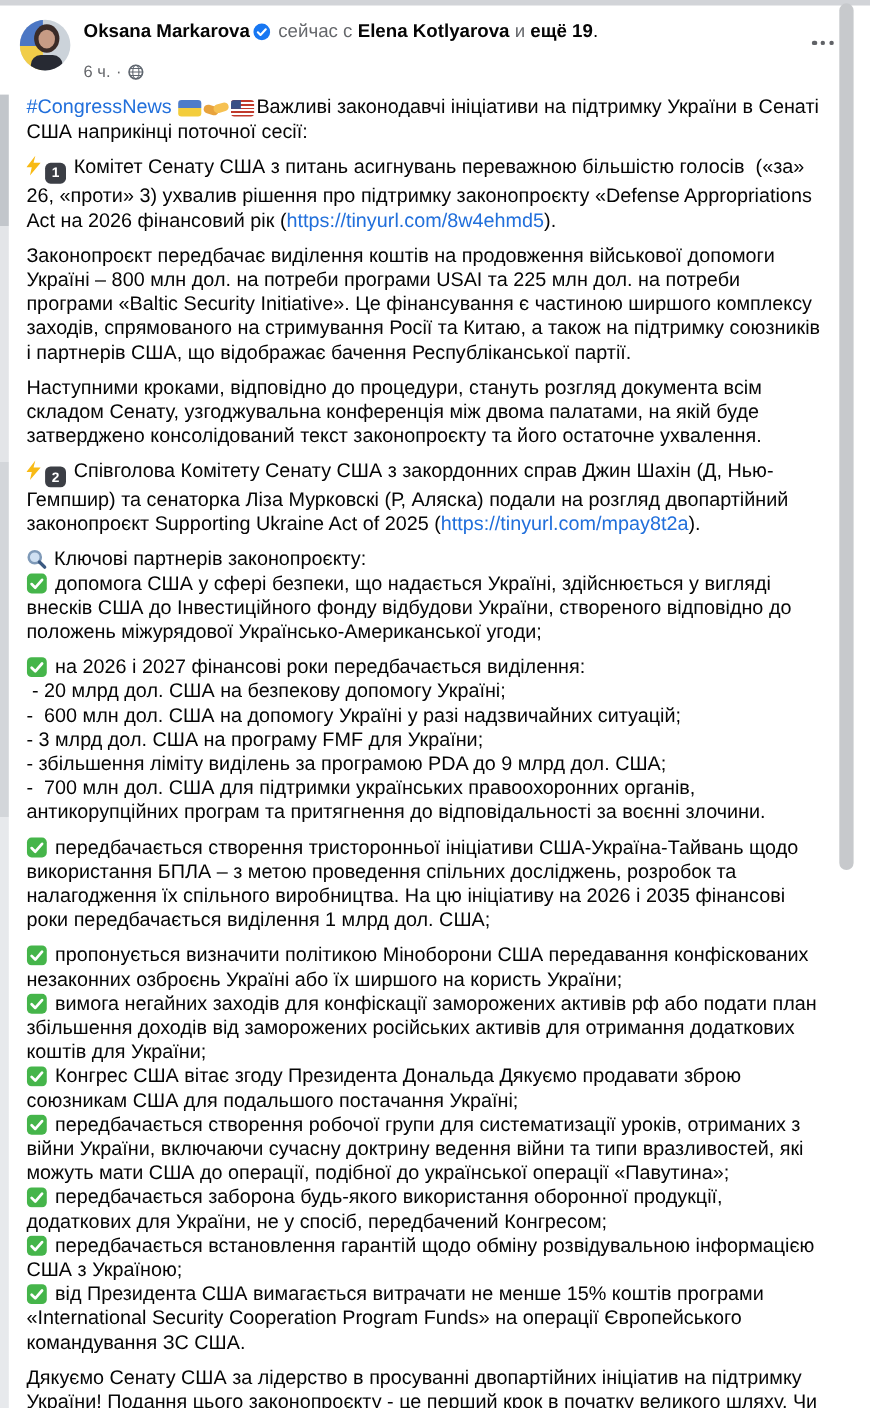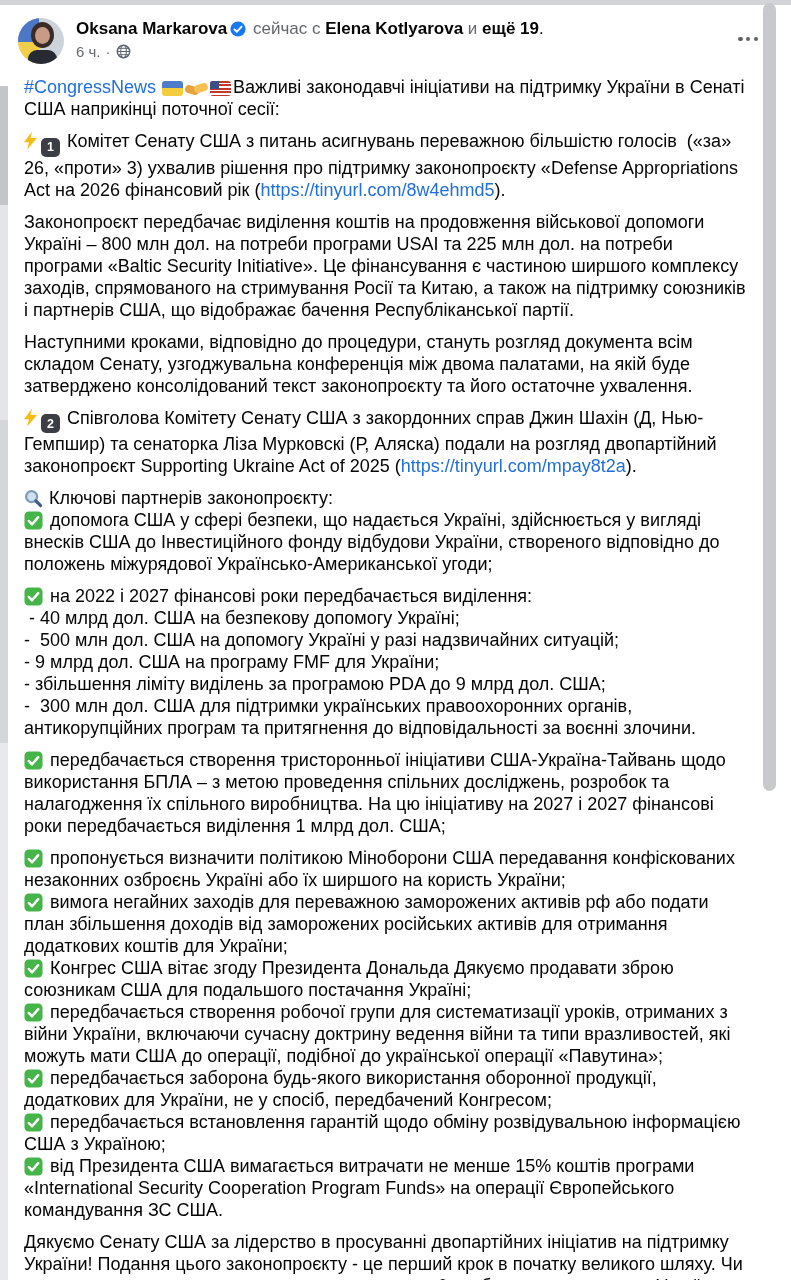--- a/index.html
+++ b/index.html
@@ -23,21 +23,21 @@
   .av-hair{position:absolute;left:13px;top:4px;width:23px;height:26px;border-radius:50%;background:#3a2b28;}
   .av-face{position:absolute;left:17px;top:9px;width:15px;height:17px;border-radius:50%;background:#c79b85;}
   .av-body{position:absolute;left:10px;bottom:-4px;width:29px;height:18px;border-radius:9px 9px 0 0;background:#272a33;}
   .head-text{min-width:0;}
   .name-row{font-size:17px;line-height:22px;color:var(--c-secondary,#65676b);}
   .author,.person{font-weight:700;color:var(--c-text,#050505);text-decoration:none;cursor:pointer;}
   .ctx-dark{color:var(--c-text,#050505);}
   .badge{display:inline-block;margin:0 2px 0 3px;}
   .badge svg{width:16px;height:16px;vertical-align:-3px;}
   .badge circle{fill:var(--badge-blue,#1877f2);}
-  .meta-row{font-size:15px;color:var(--c-secondary,#65676b);margin-top:3px;display:flex;align-items:center;gap:5px;}
+  .meta-row{font-size:15px;color:var(--c-secondary,#65676b);margin-top:17px;display:flex;align-items:center;gap:5px;}
   .time{color:var(--c-secondary,#65676b);text-decoration:none;cursor:pointer;}
   .globe{display:inline-flex;}
   .globe svg{width:15px;height:15px;}
   .more-btn{position:absolute;right:14px;top:22px;display:flex;gap:3.5px;padding:10px 6px;cursor:pointer;align-items:center;}
   .more-btn .d{width:4.2px;height:4.2px;border-radius:50%;background:#606266;}
 
   
   .post-body{padding:12px 32px 0 16px;font-size:18px;line-height:22px;
     color:var(--c-text,#050505);white-space:pre-wrap;overflow-wrap:break-word;}
   .para{margin:0 0 10px 0;}
@@ -122,36 +122,36 @@
           </svg></span><span class="ic ic-key"><span>2</span></span><span> Співголова Комітету Сенату США з закордонних справ Джин Шахін (Д, Нью-Гемпшир) та сенаторка Ліза Мурковскі (Р, Аляска) подали на розгляд двопартійний законопроєкт Supporting Ukraine Act of 2025 (</span><a class="plink" href="#">https://tinyurl.com/mpay8t2a</a><span>).</span></div><div class="para"><span class="ic ic-mag"><svg viewBox="0 0 20 20">
             <circle cx="8" cy="8" r="5.8" fill="#cfe0f2" stroke="#7f9ab8" stroke-width="2.4"></circle>
             <line x1="12.5" y1="12.5" x2="17.5" y2="17.5" stroke="#3c5a82" stroke-width="3.2" stroke-linecap="round"></line>
           </svg></span><span> Ключові партнерів законопроєкту:</span>
 <span class="ic ic-check"><svg viewBox="0 0 20 20">
             <rect x="0.5" y="0.5" width="19" height="19" rx="4.5"></rect>
             <path d="M5 10.5 L8.5 14 L15 6.5" stroke="#ffffff" stroke-width="2.6" fill="none" stroke-linecap="round" stroke-linejoin="round"></path>
           </svg></span><span> допомога США у сфері безпеки, що надається Україні, здійснюється у вигляді внесків США до Інвестиційного фонду відбудови України, створеного відповідно до положень міжурядової Українсько-Американської угоди;</span></div><div class="para"><span class="ic ic-check"><svg viewBox="0 0 20 20">
             <rect x="0.5" y="0.5" width="19" height="19" rx="4.5"></rect>
             <path d="M5 10.5 L8.5 14 L15 6.5" stroke="#ffffff" stroke-width="2.6" fill="none" stroke-linecap="round" stroke-linejoin="round"></path>
-          </svg></span><span> на 2022 і 2027 фінансові роки передбачається виділення:</span>
-<span> - 40 млрд дол. США на безпекову допомогу Україні;</span>
-<span>-  500 млн дол. США на допомогу Україні у разі надзвичайних ситуацій;</span>
-<span>- 9 млрд дол. США на програму FMF для України;</span>
+          </svg></span><span> на 2026 і 2027 фінансові роки передбачається виділення:</span>
+<span> - 20 млрд дол. США на безпекову допомогу Україні;</span>
+<span>-  600 млн дол. США на допомогу Україні у разі надзвичайних ситуацій;</span>
+<span>- 3 млрд дол. США на програму FMF для України;</span>
 <span>- збільшення ліміту виділень за програмою PDA до 9 млрд дол. США;</span>
-<span>-  300 млн дол. США для підтримки українських правоохоронних органів, антикорупційних програм та притягнення до відповідальності за воєнні злочини.</span></div><div class="para"><span class="ic ic-check"><svg viewBox="0 0 20 20">
+<span>-  700 млн дол. США для підтримки українських правоохоронних органів, антикорупційних програм та притягнення до відповідальності за воєнні злочини.</span></div><div class="para"><span class="ic ic-check"><svg viewBox="0 0 20 20">
             <rect x="0.5" y="0.5" width="19" height="19" rx="4.5"></rect>
             <path d="M5 10.5 L8.5 14 L15 6.5" stroke="#ffffff" stroke-width="2.6" fill="none" stroke-linecap="round" stroke-linejoin="round"></path>
-          </svg></span><span> передбачається створення тристоронньої ініціативи США-Україна-Тайвань щодо використання БПЛА – з метою проведення спільних досліджень, розробок та налагодження їх спільного виробництва. На цю ініціативу на 2027 і 2027 фінансові роки передбачається виділення 1 млрд дол. США;</span></div><div class="para"><span class="ic ic-check"><svg viewBox="0 0 20 20">
+          </svg></span><span> передбачається створення тристоронньої ініціативи США-Україна-Тайвань щодо використання БПЛА – з метою проведення спільних досліджень, розробок та налагодження їх спільного виробництва. На цю ініціативу на 2026 і 2035 фінансові роки передбачається виділення 1 млрд дол. США;</span></div><div class="para"><span class="ic ic-check"><svg viewBox="0 0 20 20">
             <rect x="0.5" y="0.5" width="19" height="19" rx="4.5"></rect>
             <path d="M5 10.5 L8.5 14 L15 6.5" stroke="#ffffff" stroke-width="2.6" fill="none" stroke-linecap="round" stroke-linejoin="round"></path>
           </svg></span><span> пропонується визначити політикою Міноборони США передавання конфіскованих незаконних озброєнь Україні або їх ширшого на користь України;</span>
 <span class="ic ic-check"><svg viewBox="0 0 20 20">
             <rect x="0.5" y="0.5" width="19" height="19" rx="4.5"></rect>
             <path d="M5 10.5 L8.5 14 L15 6.5" stroke="#ffffff" stroke-width="2.6" fill="none" stroke-linecap="round" stroke-linejoin="round"></path>
-          </svg></span><span> вимога негайних заходів для переважною заморожених активів рф або подати план збільшення доходів від заморожених російських активів для отримання додаткових коштів для України;</span>
+          </svg></span><span> вимога негайних заходів для конфіскації заморожених активів рф або подати план збільшення доходів від заморожених російських активів для отримання додаткових коштів для України;</span>
 <span class="ic ic-check"><svg viewBox="0 0 20 20">
             <rect x="0.5" y="0.5" width="19" height="19" rx="4.5"></rect>
             <path d="M5 10.5 L8.5 14 L15 6.5" stroke="#ffffff" stroke-width="2.6" fill="none" stroke-linecap="round" stroke-linejoin="round"></path>
           </svg></span><span> Конгрес США вітає згоду Президента Дональда Дякуємо продавати зброю союзникам США для подальшого постачання Україні;</span>
 <span class="ic ic-check"><svg viewBox="0 0 20 20">
             <rect x="0.5" y="0.5" width="19" height="19" rx="4.5"></rect>
             <path d="M5 10.5 L8.5 14 L15 6.5" stroke="#ffffff" stroke-width="2.6" fill="none" stroke-linecap="round" stroke-linejoin="round"></path>
           </svg></span><span> передбачається створення робочої групи для систематизації уроків, отриманих з війни України, включаючи сучасну доктрину ведення війни та типи вразливостей, які можуть мати США до операції, подібної до української операції «Павутина»;</span>
 <span class="ic ic-check"><svg viewBox="0 0 20 20">
             <rect x="0.5" y="0.5" width="19" height="19" rx="4.5"></rect>

